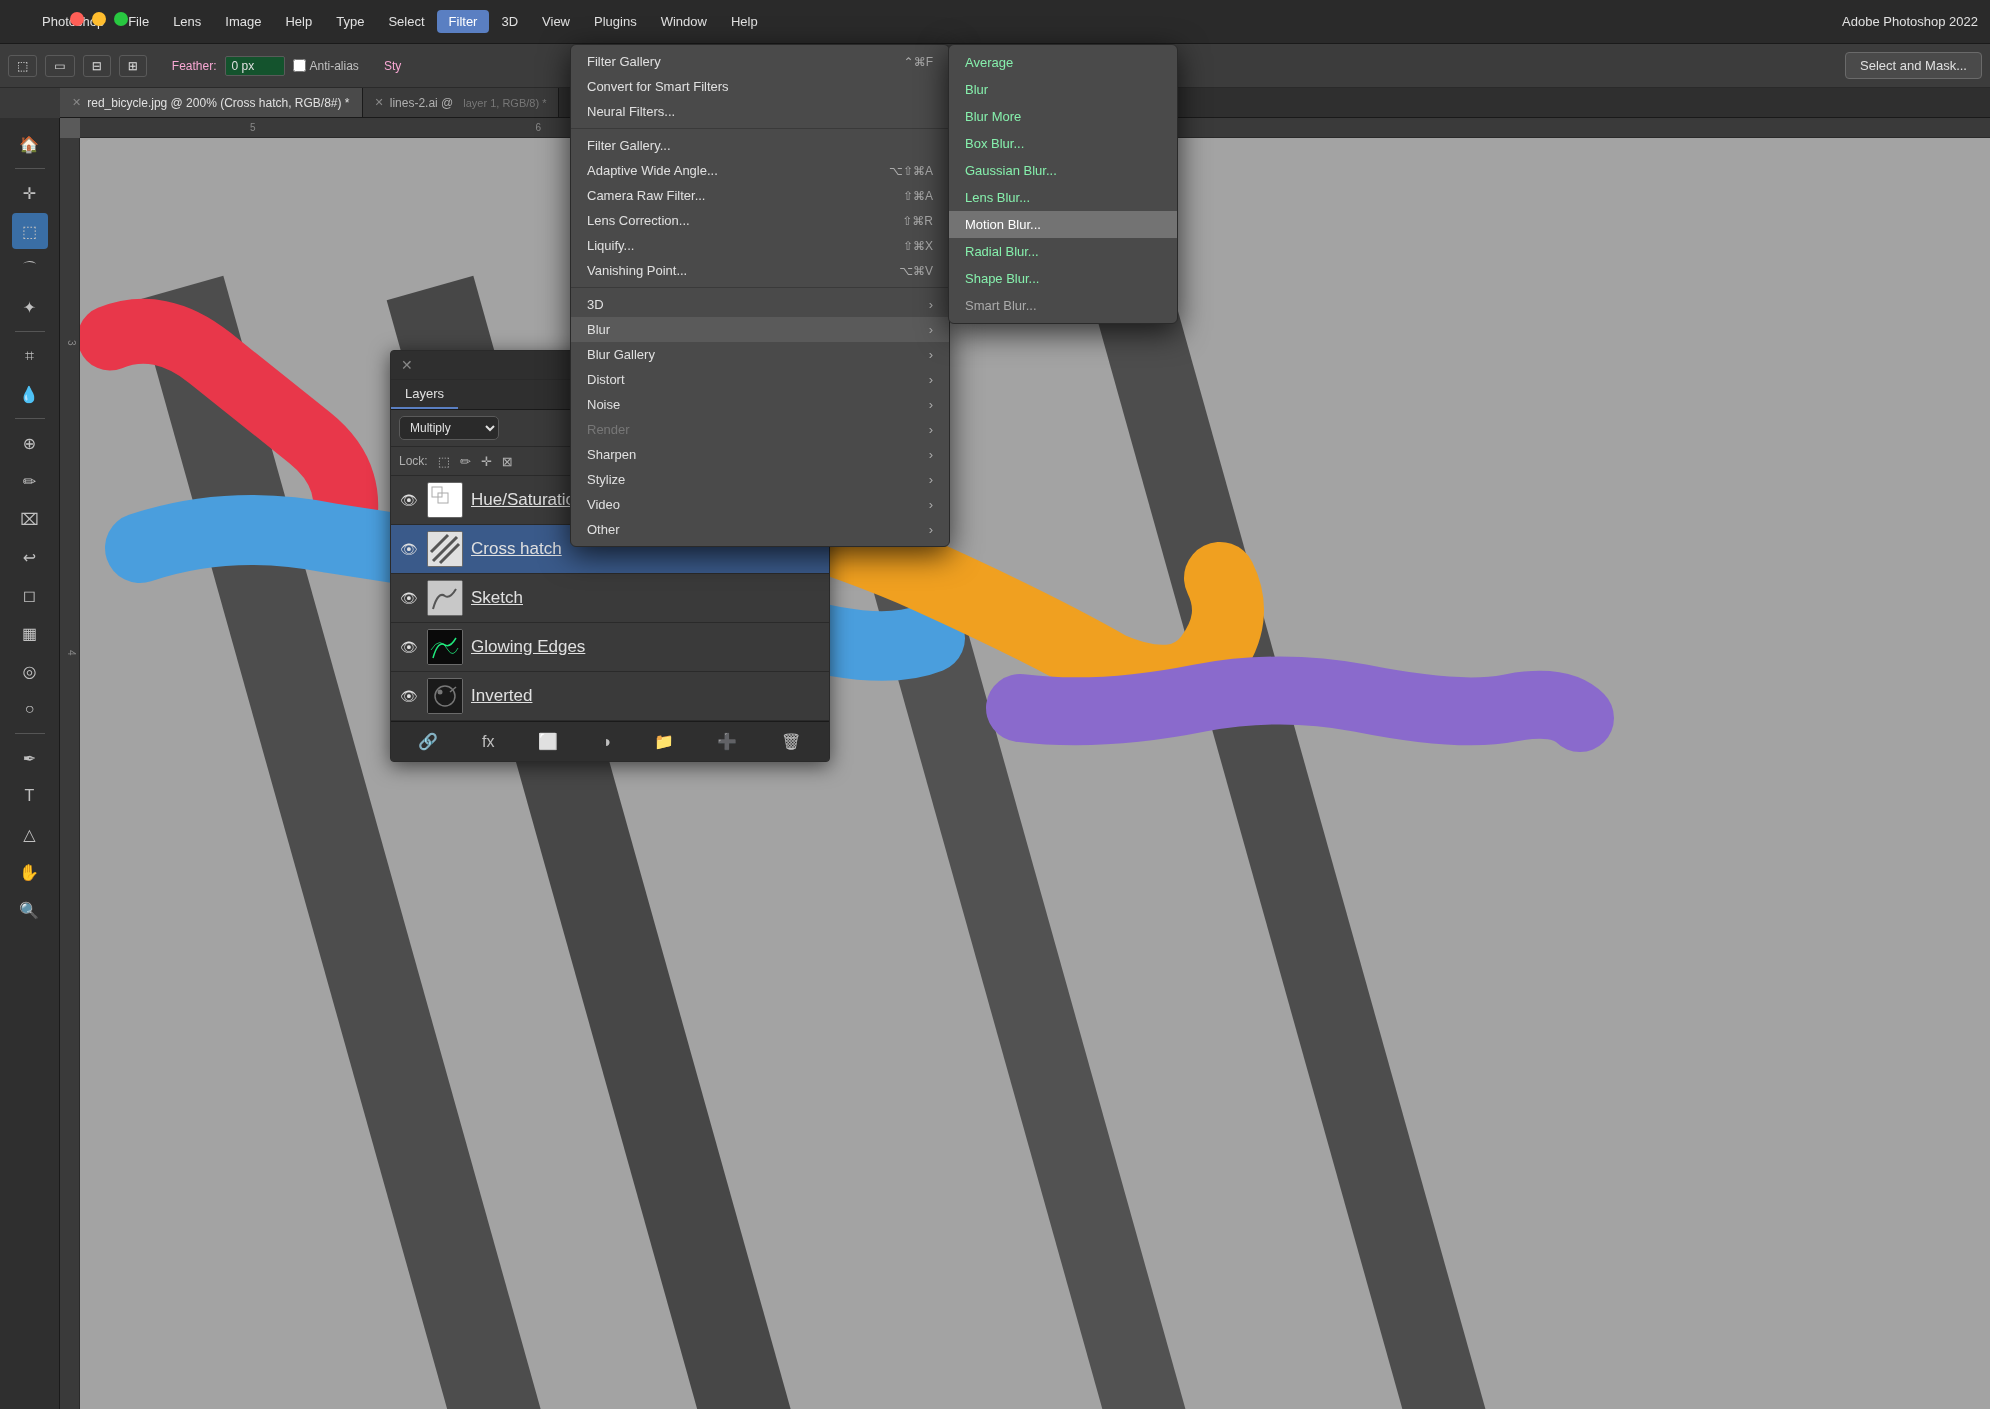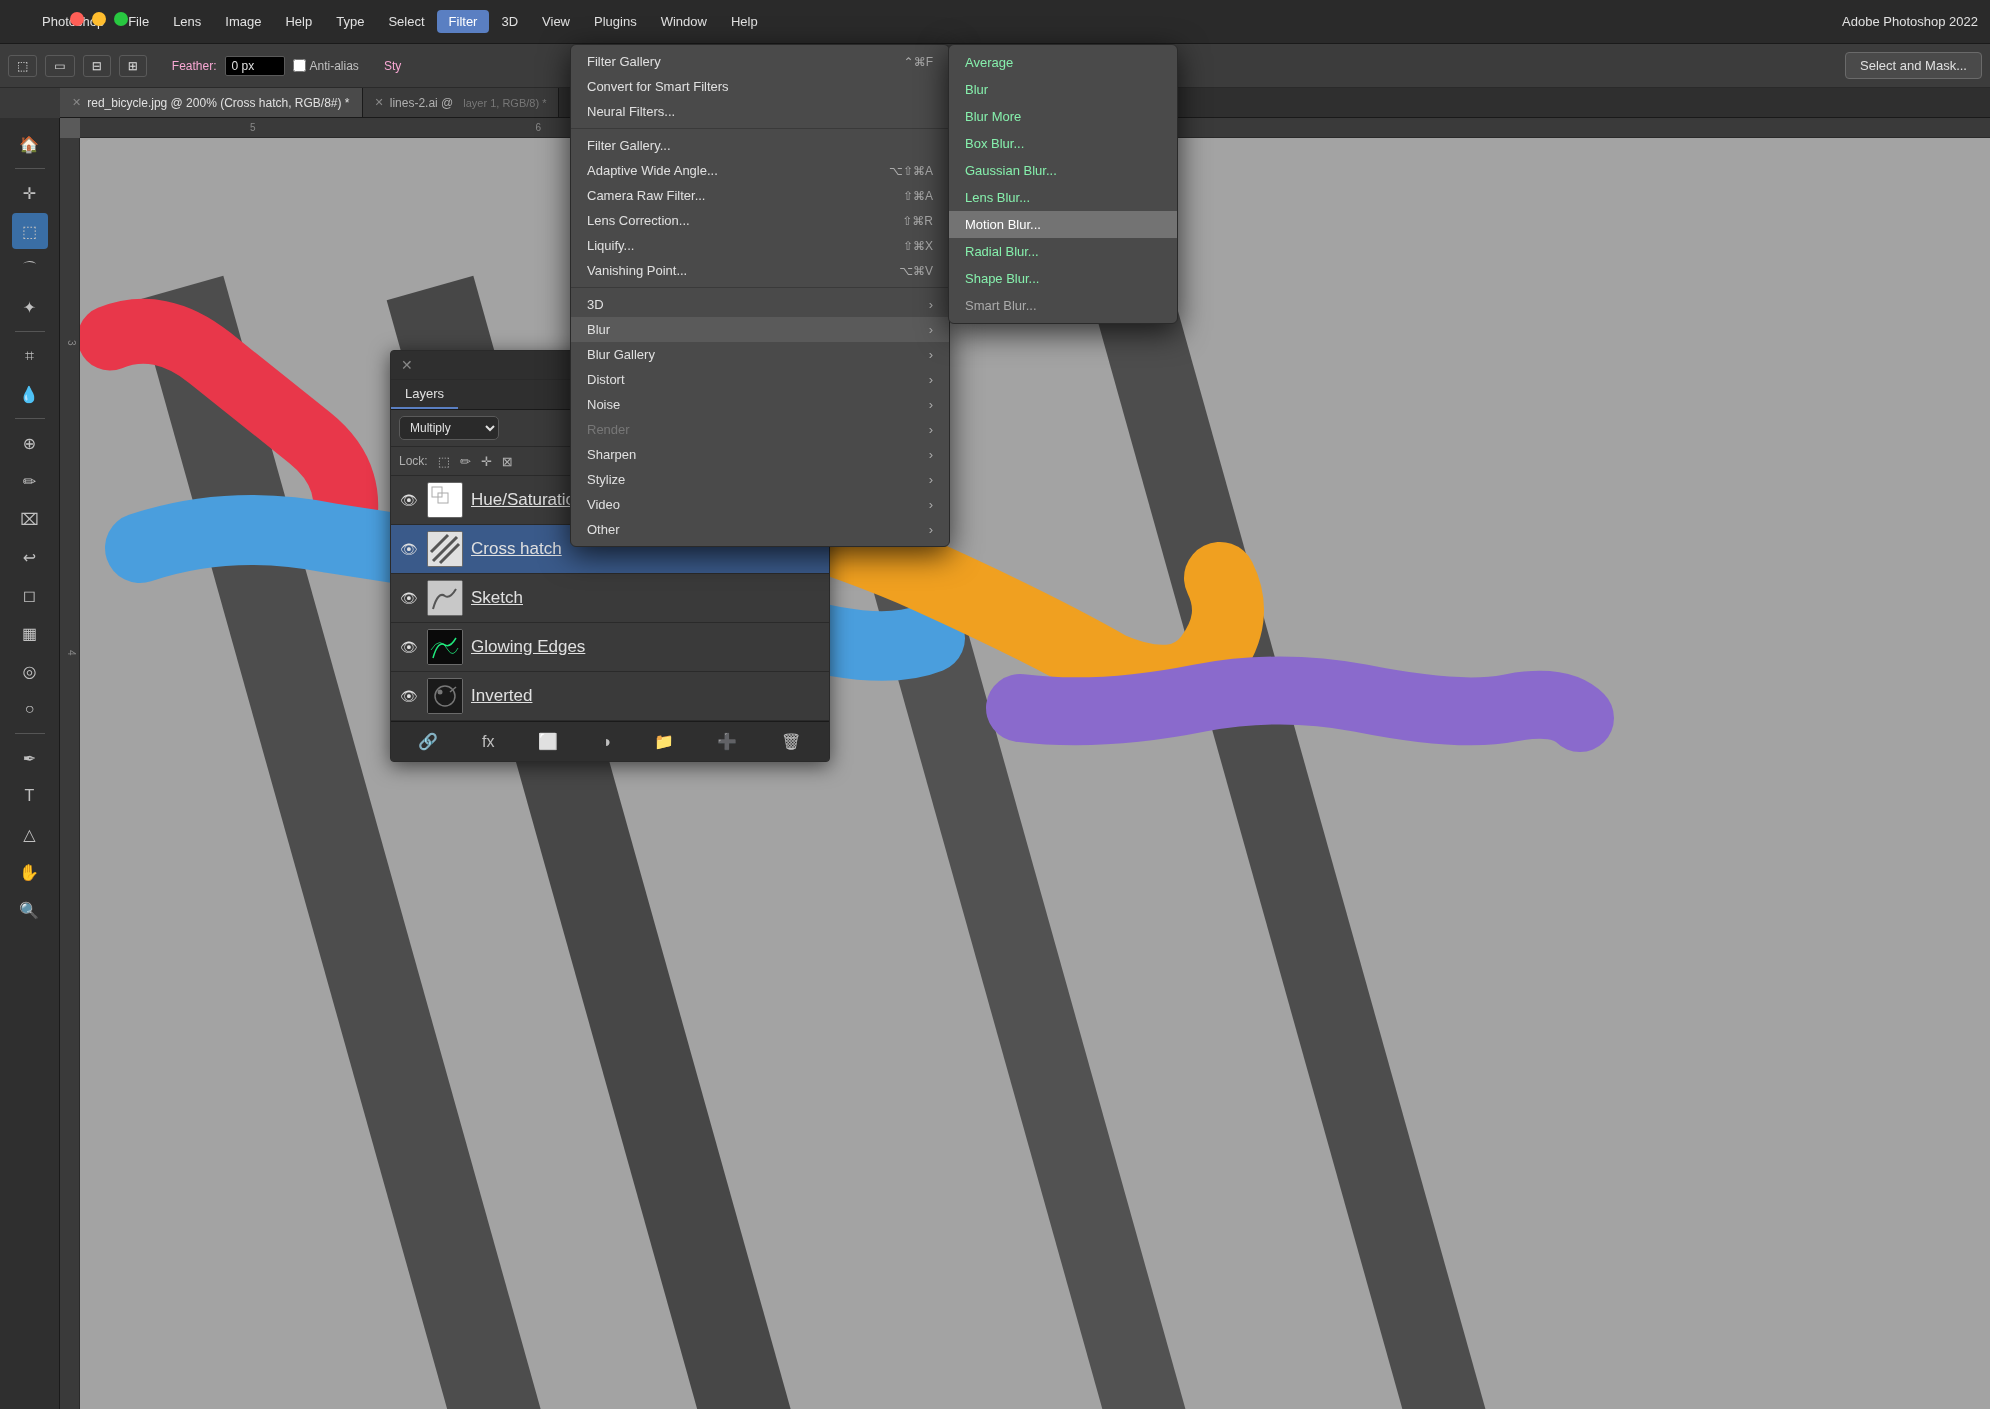--- a/index.html
+++ b/index.html
@@ -82,21 +82,21 @@
       background: none;
       border: 1px solid #5a5a5a;
       color: #e0e0e0;
       padding: 3px 8px;
       border-radius: 3px;
       font-size: 12px;
       cursor: pointer;
     }
     .options-text { font-size: 12px; color: #f9a8d4; padding-left: 17px; }
     .options-input {
-      background: #000000;
+      background: #14532d;
       border: 1px solid #5a5a5a;
       color: #e0e0e0;
       padding: 2px 6px;
       width: 60px;
       font-size: 12px;
       border-radius: 2px;
     }
     .select-mask-btn {
       margin-left: auto;
       background: #4a4a4a;

